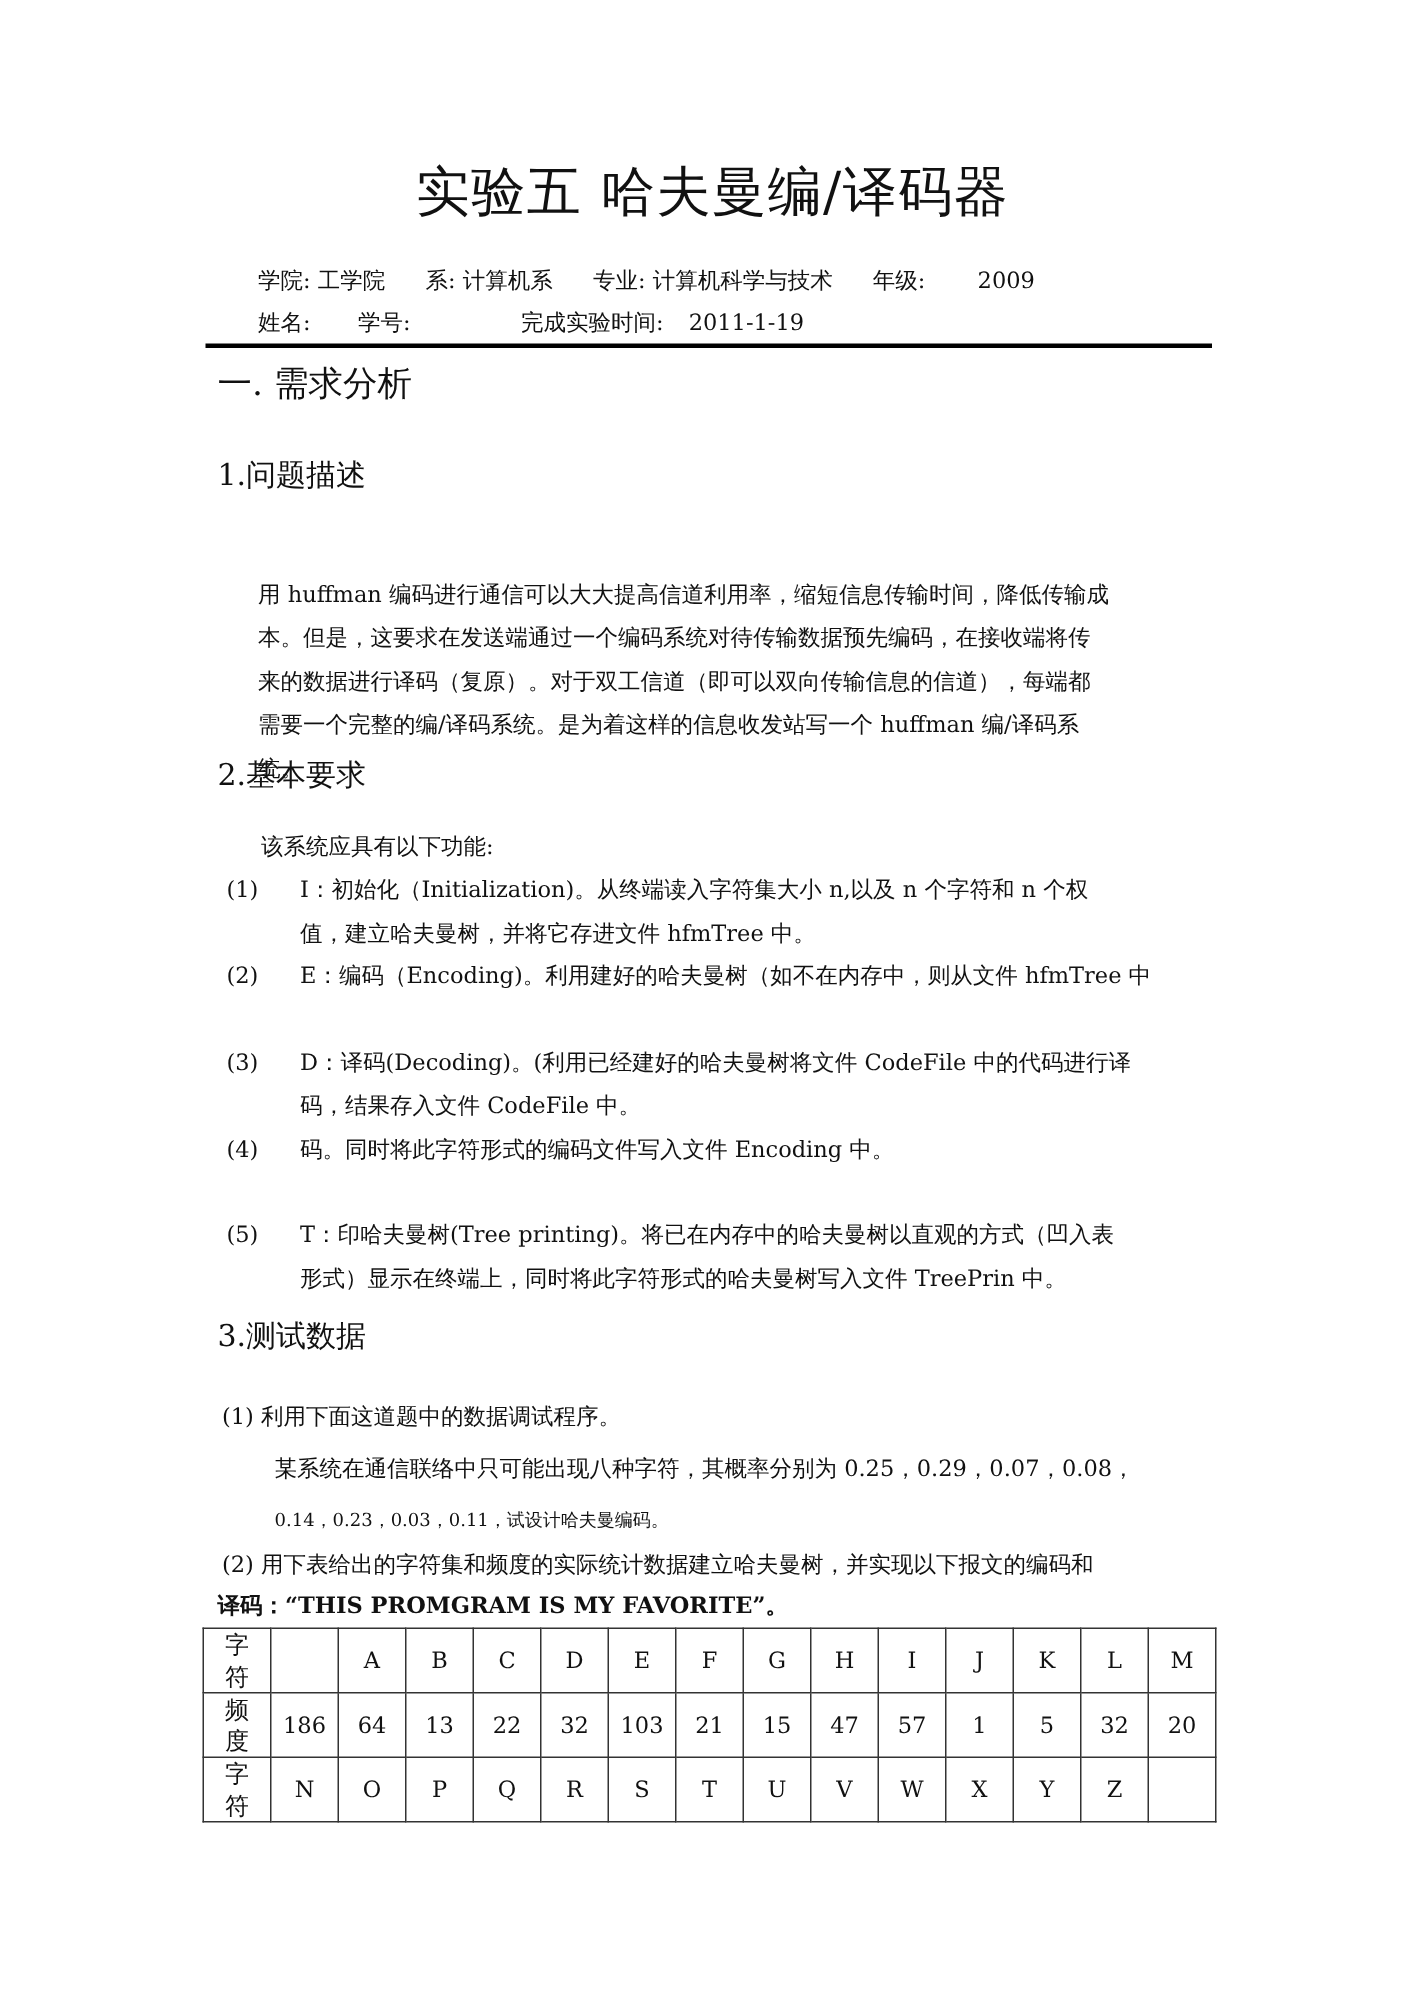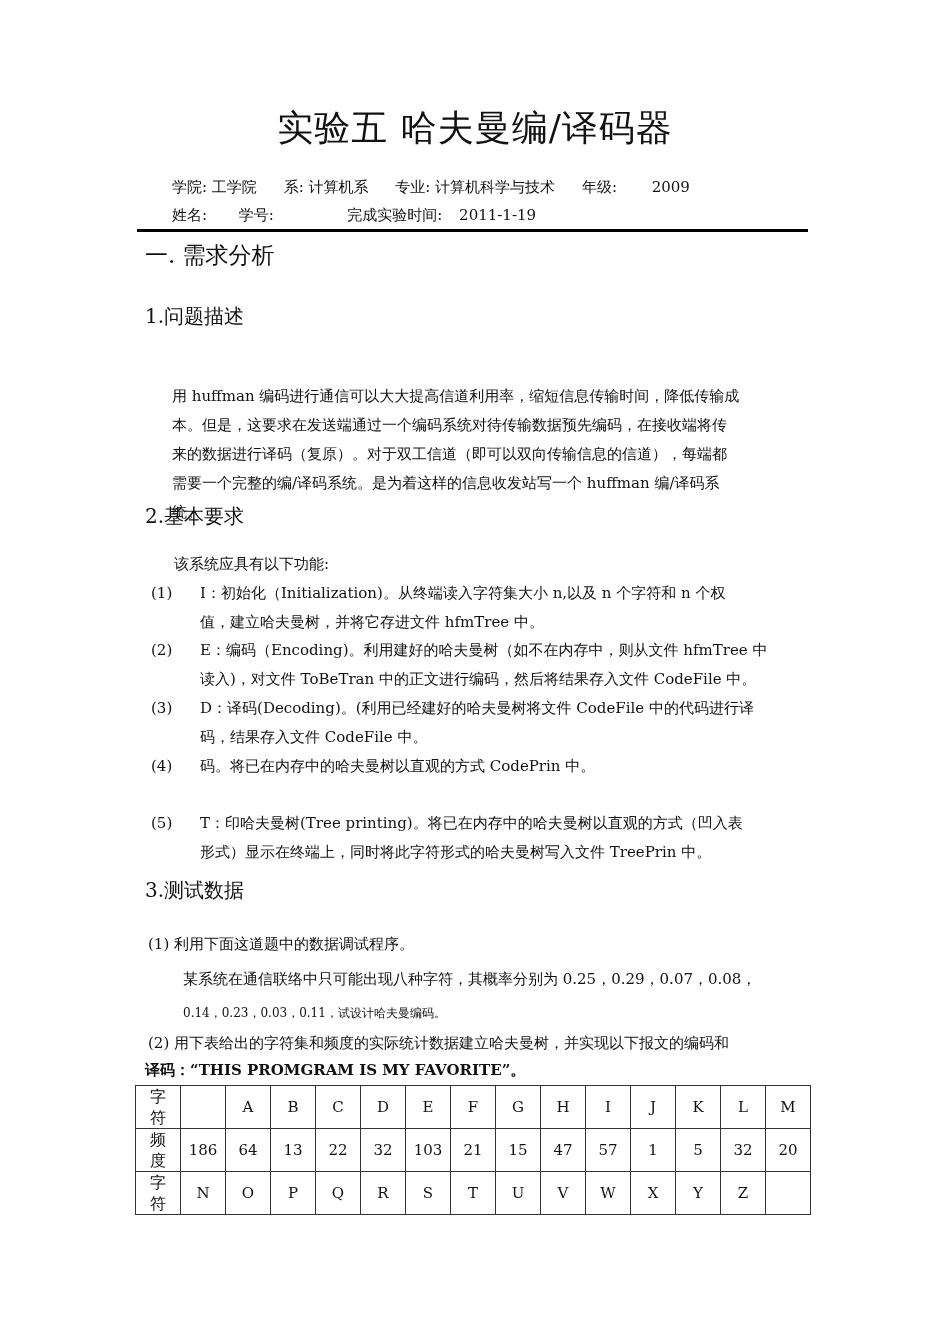--- a/index.html
+++ b/index.html
@@ -78,36 +78,35 @@
   <div class="txt">
     <span class="line">I：初始化（Initialization)。从终端读入字符集大小 n,以及 n 个字符和 n 个权</span>
     <span class="line">值，建立哈夫曼树，并将它存进文件 hfmTree 中。</span>
   </div>
 </div>
 
 <div class="abs item" style="top:636px; width:663px; height:58px;">
   <span class="num">(2)</span>
   <div class="txt">
     <span class="line">E：编码（Encoding)。利用建好的哈夫曼树（如不在内存中，则从文件 hfmTree 中</span>
-    <span class="line">读入)，对文件 ToBeTran 中的正文进行编码，然后将结果存入文件 CodeFile 中。</span>
   </div>
 </div>
 
 <div class="abs item" style="top:694px; width:663px; height:58px;">
   <span class="num">(3)</span>
   <div class="txt">
     <span class="line">D：译码(Decoding)。(利用已经建好的哈夫曼树将文件 CodeFile 中的代码进行译</span>
     <span class="line">码，结果存入文件 CodeFile 中。</span>
   </div>
 </div>
 
 <div class="abs item" style="top:752px; width:663px; height:58px;">
   <span class="num">(4)</span>
   <div class="txt">
-    <span class="line">码。将已在内存中的哈夫曼树以直观的方式 CodePrin 中。</span>
+    <span class="line">码。同时将此字符形式的编码文件写入文件 Encoding 中。</span>
   </div>
 </div>
 
 <div class="abs item" style="top:809px; width:663px; height:58px;">
   <span class="num">(5)</span>
   <div class="txt">
     <span class="line">T：印哈夫曼树(Tree printing)。将已在内存中的哈夫曼树以直观的方式（凹入表</span>
     <span class="line">形式）显示在终端上，同时将此字符形式的哈夫曼树写入文件 TreePrin 中。</span>
   </div>
 </div>

